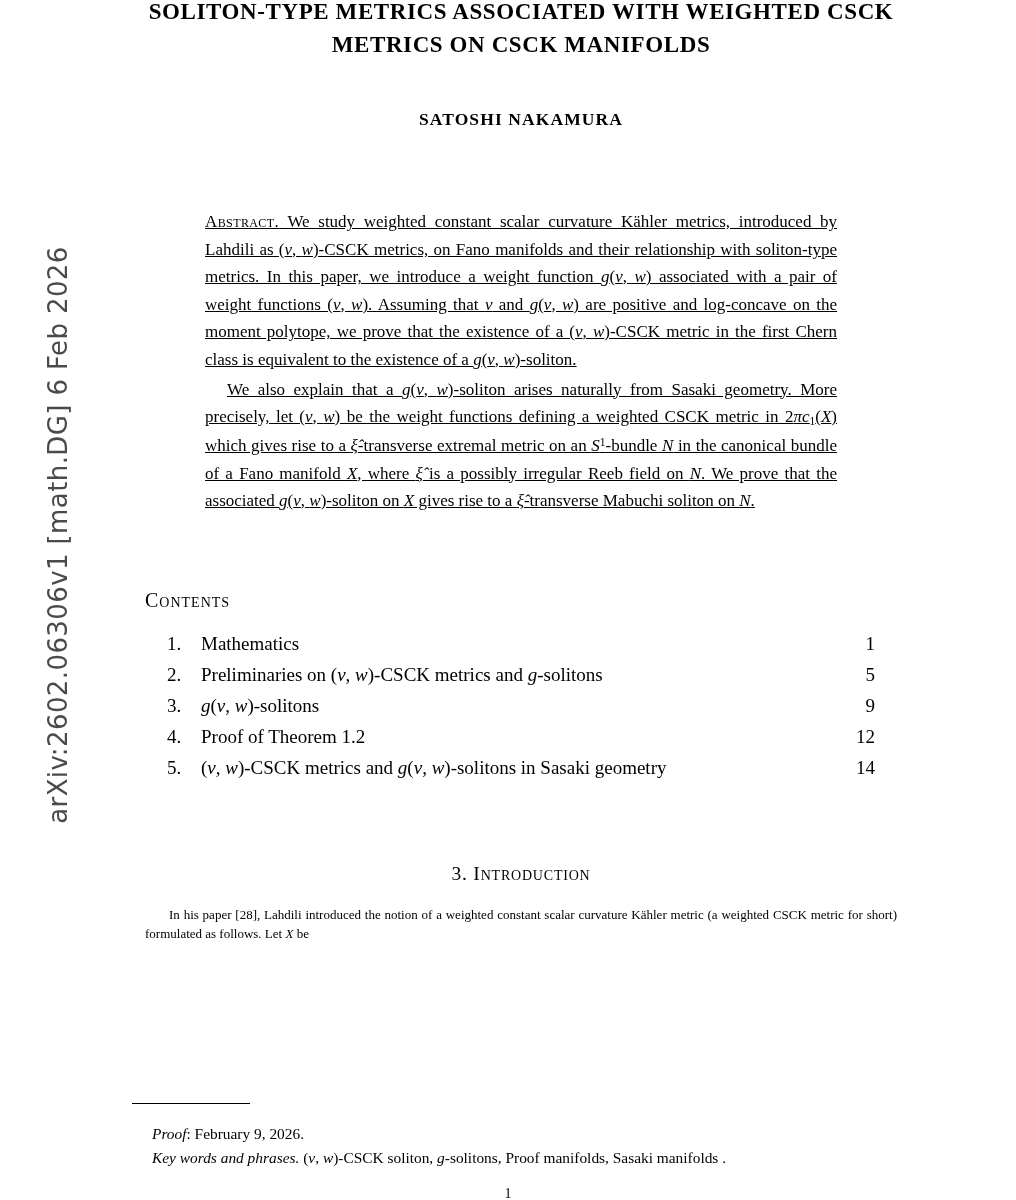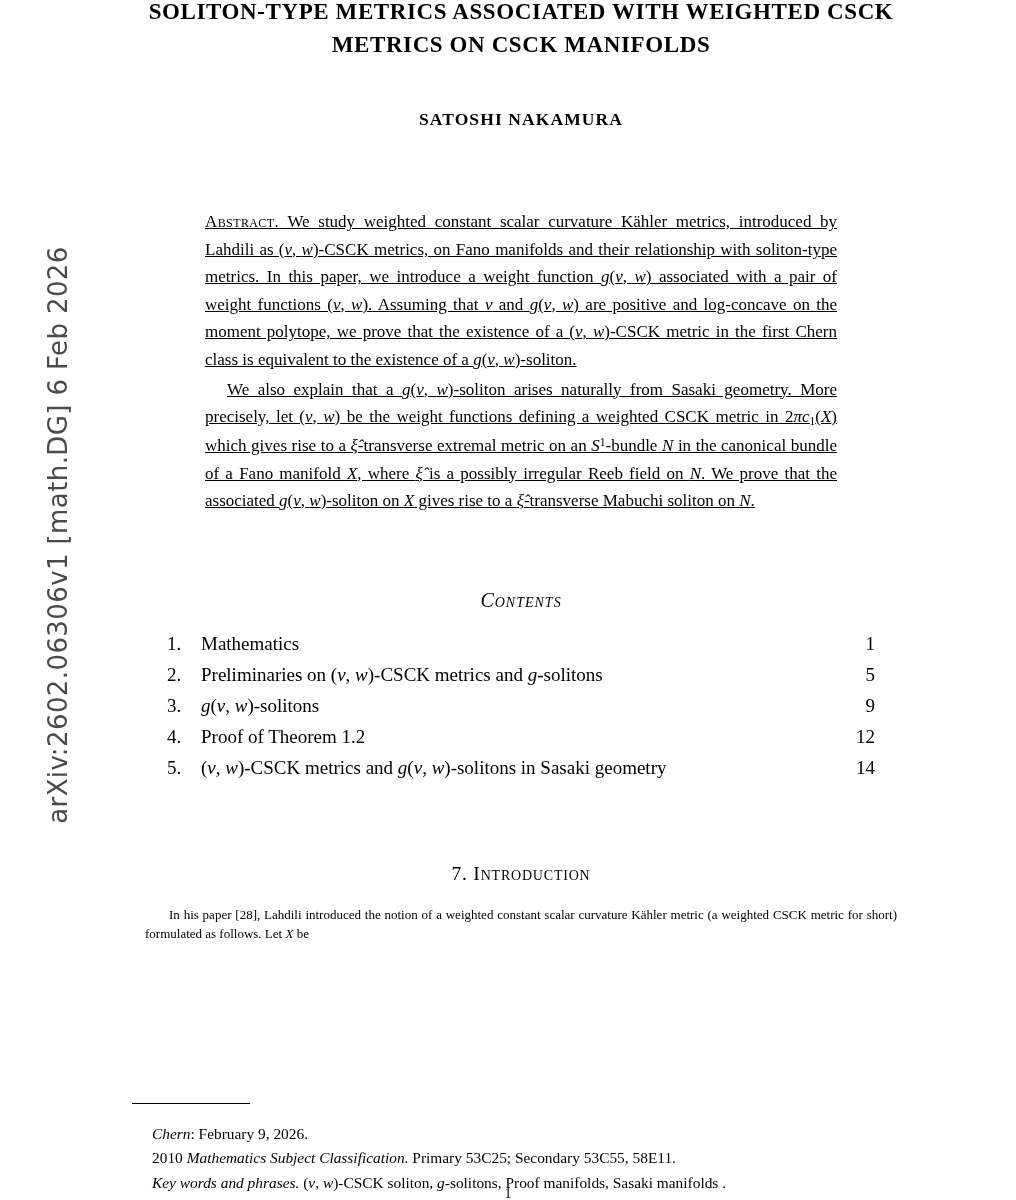--- a/index.html
+++ b/index.html
@@ -72,26 +72,24 @@
   }
   .abstract p {
     margin: 0;
     text-indent: 0;
   }
   .abstract p.indent {
     text-indent: 22px;
     margin-top: 2px;
   }
   .contents-heading {
-    text-align: center;
     font-variant: small-caps;
     font-size: 20px;
     letter-spacing: 1px;
     margin-top: 74px;
-    font-style: italic;
   }
   .toc {
     margin: 22px 22px 0 22px;
     font-size: 19px;
     line-height: 1.0;
   }
   .toc-row {
     display: flex;
     align-items: baseline;
     margin-bottom: 12px;
@@ -206,29 +204,28 @@
 
       <div class="toc-row">
         <span class="toc-num">5.</span>
         <span class="toc-label"><span>(</span><span class="mi">v</span><span>, </span><span class="mi">w</span><span>)-CSCK metrics and </span><span class="mi">g</span><span>(</span><span class="mi">v</span><span>, </span><span class="mi">w</span><span>)-solitons in Sasaki geometry</span></span>
         <span class="toc-page">14</span>
       </div>
 
 
     </div>
 
-    <div class="section-heading">7.  Introduction</div>
+    <div class="section-heading">3.  Introduction</div>
 
     <div class="body-par"><span>In his paper [28], Lahdili introduced the notion of a weighted constant scalar curvature Kähler metric (a weighted CSCK metric for short) formulated as follows. Let </span><span class="mi">X</span><span> be</span></div>
 
   </div>
 
   <div class="footnote-rule"></div>
 
   <div class="footnotes">
-    <div><span class="it">Chern</span><span>: February 9, 2026.</span></div>
-    <div><span>2010 </span><span class="it">Mathematics Subject Classification.</span><span>   Primary 53C25; Secondary 53C55, 58E11.</span></div>
+    <div><span class="it">Proof</span><span>: February 9, 2026.</span></div>
     <div><span class="it">Key words and phrases.</span><span>   (</span><span class="mi">v</span><span>, </span><span class="mi">w</span><span>)-CSCK soliton, </span><span class="mi">g</span><span>-solitons, Proof manifolds, Sasaki manifolds .</span></div>
   </div>
 
   <div class="page-number">1</div>
 
 </div>
 
 </body></html>

